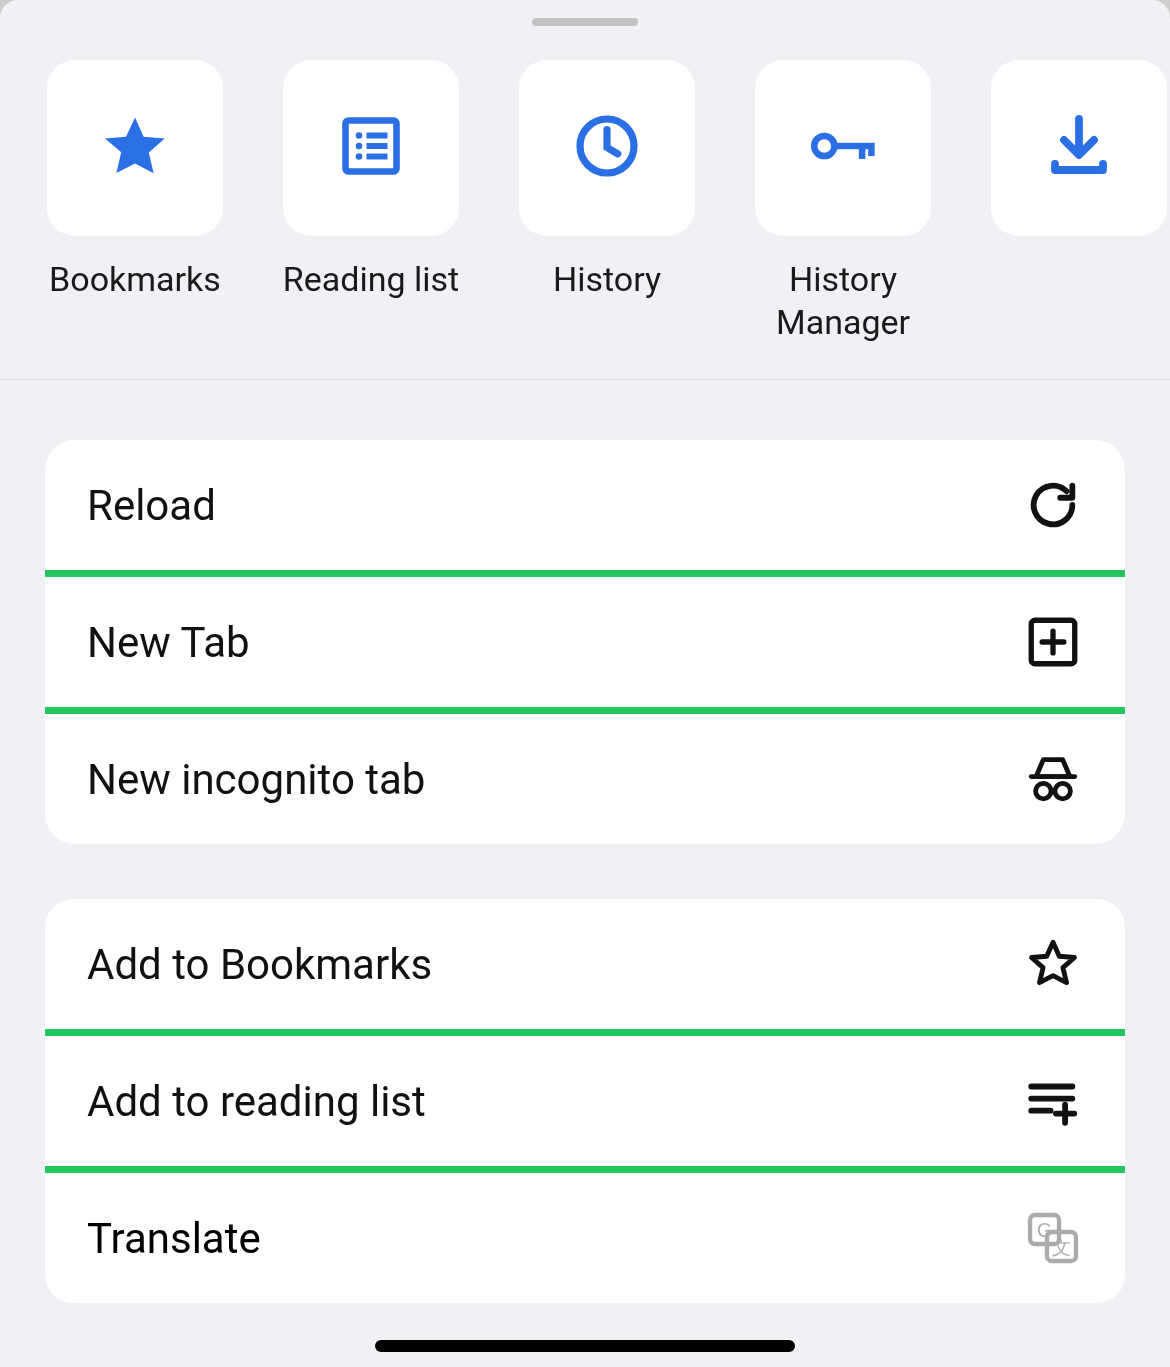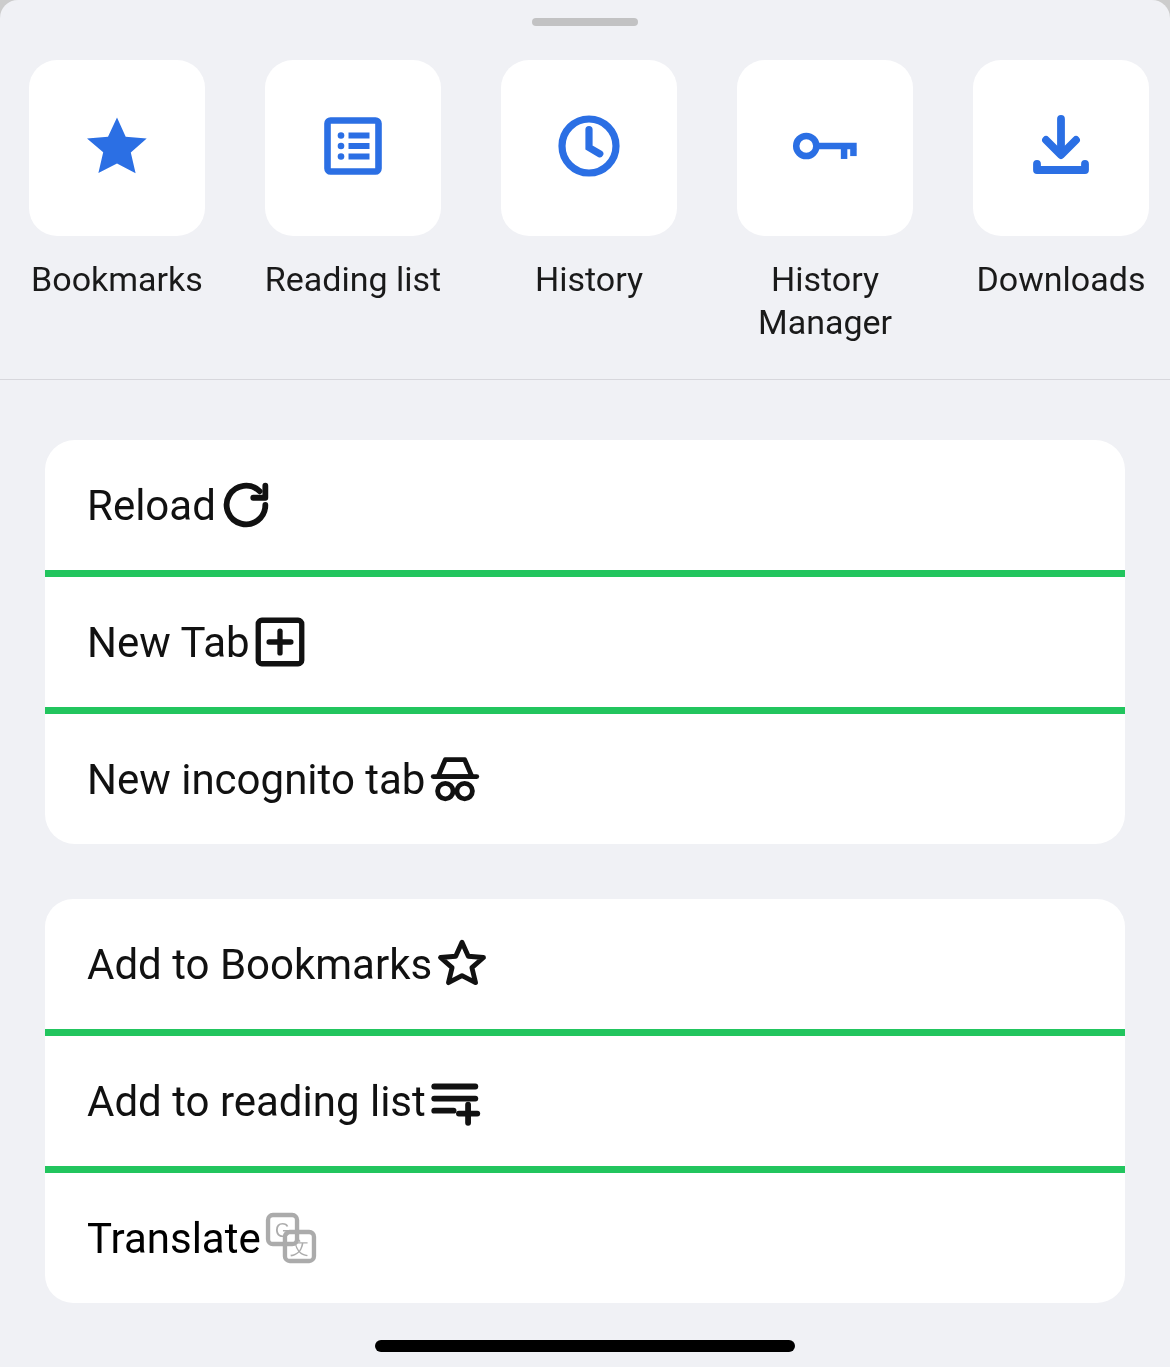--- a/index.html
+++ b/index.html
@@ -28,21 +28,21 @@
     .drag-handle {
       width: 106px;
       height: 8px;
       background: #c2c2c3;
       border-radius: 4px;
       margin: 18px auto 22px auto;
     }
     .shortcuts-row {
       display: flex;
       gap: 50px;
-      padding: 12px 46px 36px 24px;
+      padding: 12px 46px 36px 42px;
       border-bottom: 1px solid #d7d7dc;
       overflow: hidden;
       white-space: nowrap;
     }
     .shortcut {
       display: flex;
       flex-direction: column;
       align-items: center;
       width: 186px;
       flex-shrink: 0;
@@ -75,21 +75,21 @@
       border-radius: 30px;
       overflow: hidden;
     }
     .menu-section.second {
       margin-top: 55px;
       border-radius: 28px;
     }
     .menu-item {
       display: flex;
       align-items: center;
-      justify-content: flex-start;
+      justify-content: space-between;
       padding: 35px 42px 35px 42px;
       min-height: 124px;
     }
     .menu-item + .menu-item {
       border-top: 7px solid #22c55e;
     }
     .menu-item-label {
       font-size: 42px;
       color: #111;
       font-weight: 400;
@@ -189,21 +189,20 @@
     <div class="shortcut">
       <div class="shortcut-tile">
         <span>
           <svg viewBox="0 0 24 24">
               <path d="M12 3v11" stroke="#2b6fe4" stroke-width="2.6" stroke-linecap="round" fill="none"></path>
               <path d="M7 10l5 5 5-5" stroke="#2b6fe4" stroke-width="2.6" stroke-linecap="round" stroke-linejoin="round" fill="none"></path>
               <path d="M4 18v2h16v-2" stroke="#2b6fe4" stroke-width="2.6" stroke-linecap="round" stroke-linejoin="round" fill="none"></path>
             </svg>
         </span>
       </div>
-      <div class="shortcut-label">Downloads</div>
     </div>
 
   </div>
 
   <div class="menu-section">
 
     <div class="menu-item">
       <span class="menu-item-label">Reload</span>
       <span class="menu-item-icon">
         <svg viewBox="0 0 24 24">

